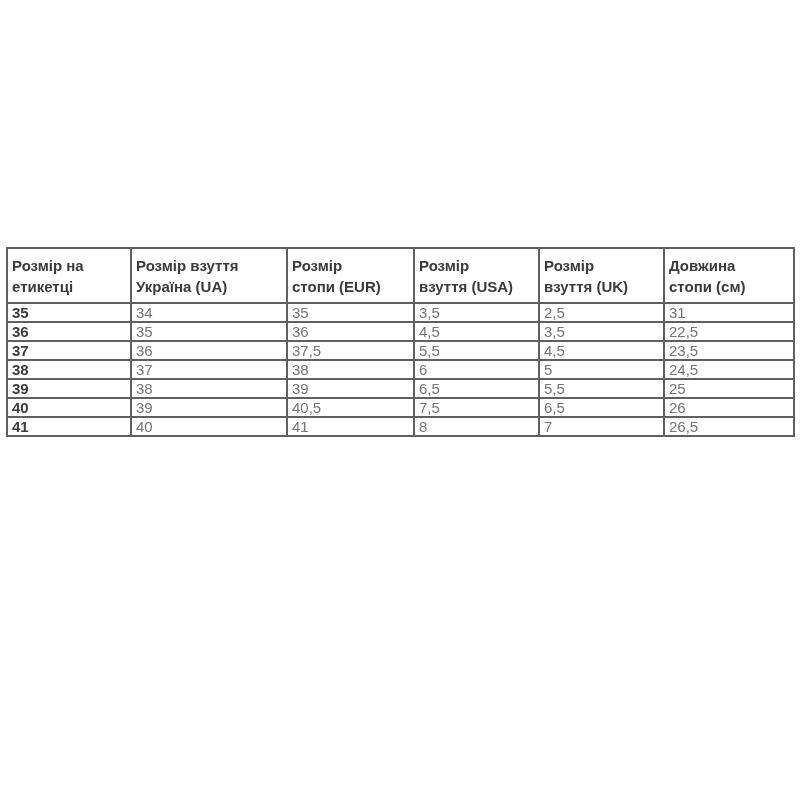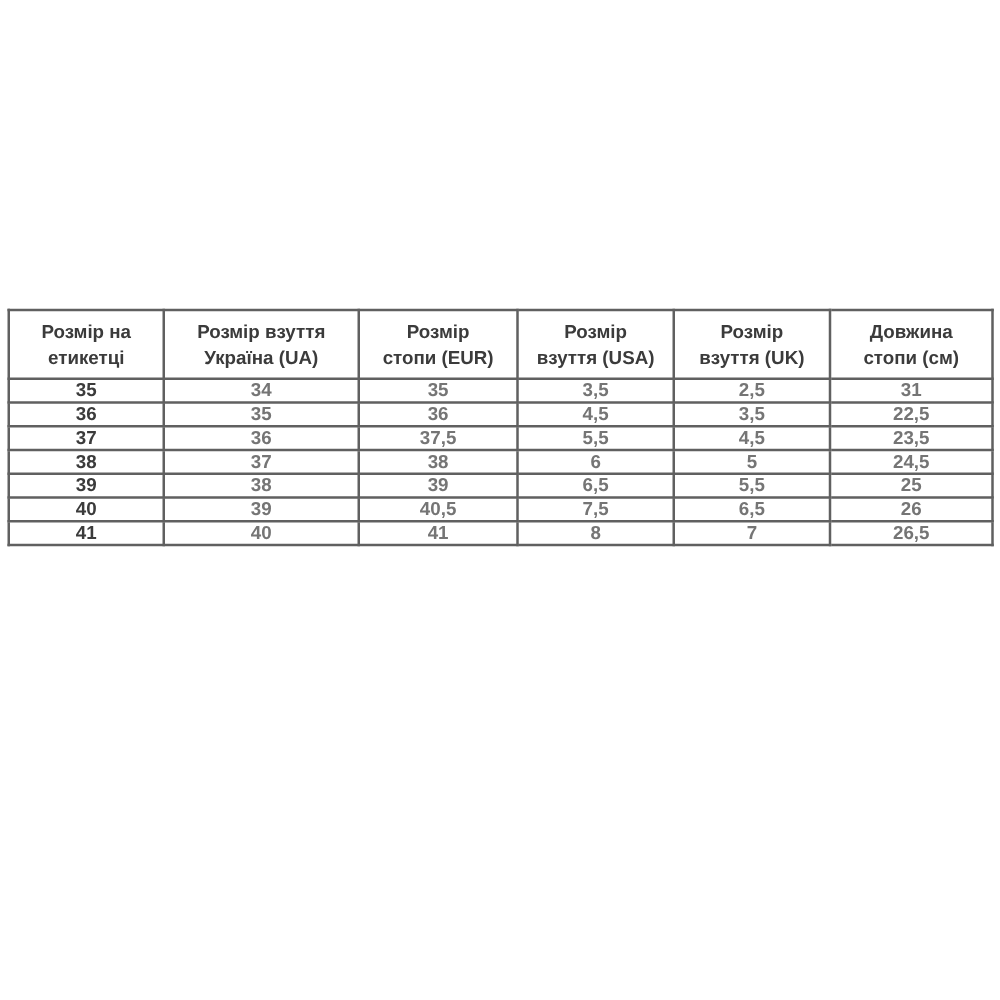--- a/index.html
+++ b/index.html
@@ -20,42 +20,42 @@
     left: 6px;
     top: 247px;
     width: 787px;
     border-collapse: collapse;
     table-layout: fixed;
     background: #ffffff;
   }
   table.size-table th,
   table.size-table td {
     border: 2px solid #606060;
-    text-align: center;
+    text-align: left;
     vertical-align: middle;
     padding: 0 4px;
     overflow: hidden;
   }
   tr.header-row { height: 55px; }
   tr.data-row   { height: 19px; }
   th.header-cell {
     font-size: 15px;
     font-weight: bold;
     color: #3b3b3b;
     line-height: 21px;
   }
   th.header-cell span { display: block; }
   td.row-label-cell {
     font-size: 15px;
     font-weight: bold;
     color: #3b3b3b;
   }
   td.value-cell {
     font-size: 15px;
-    font-weight: bold;
+    font-weight: normal;
     color: #757575;
   }
 </style>
 </head>
 <body>
 
 <div class="canvas">
   <table class="size-table">
     <colgroup>
       <col style="width:124px">

